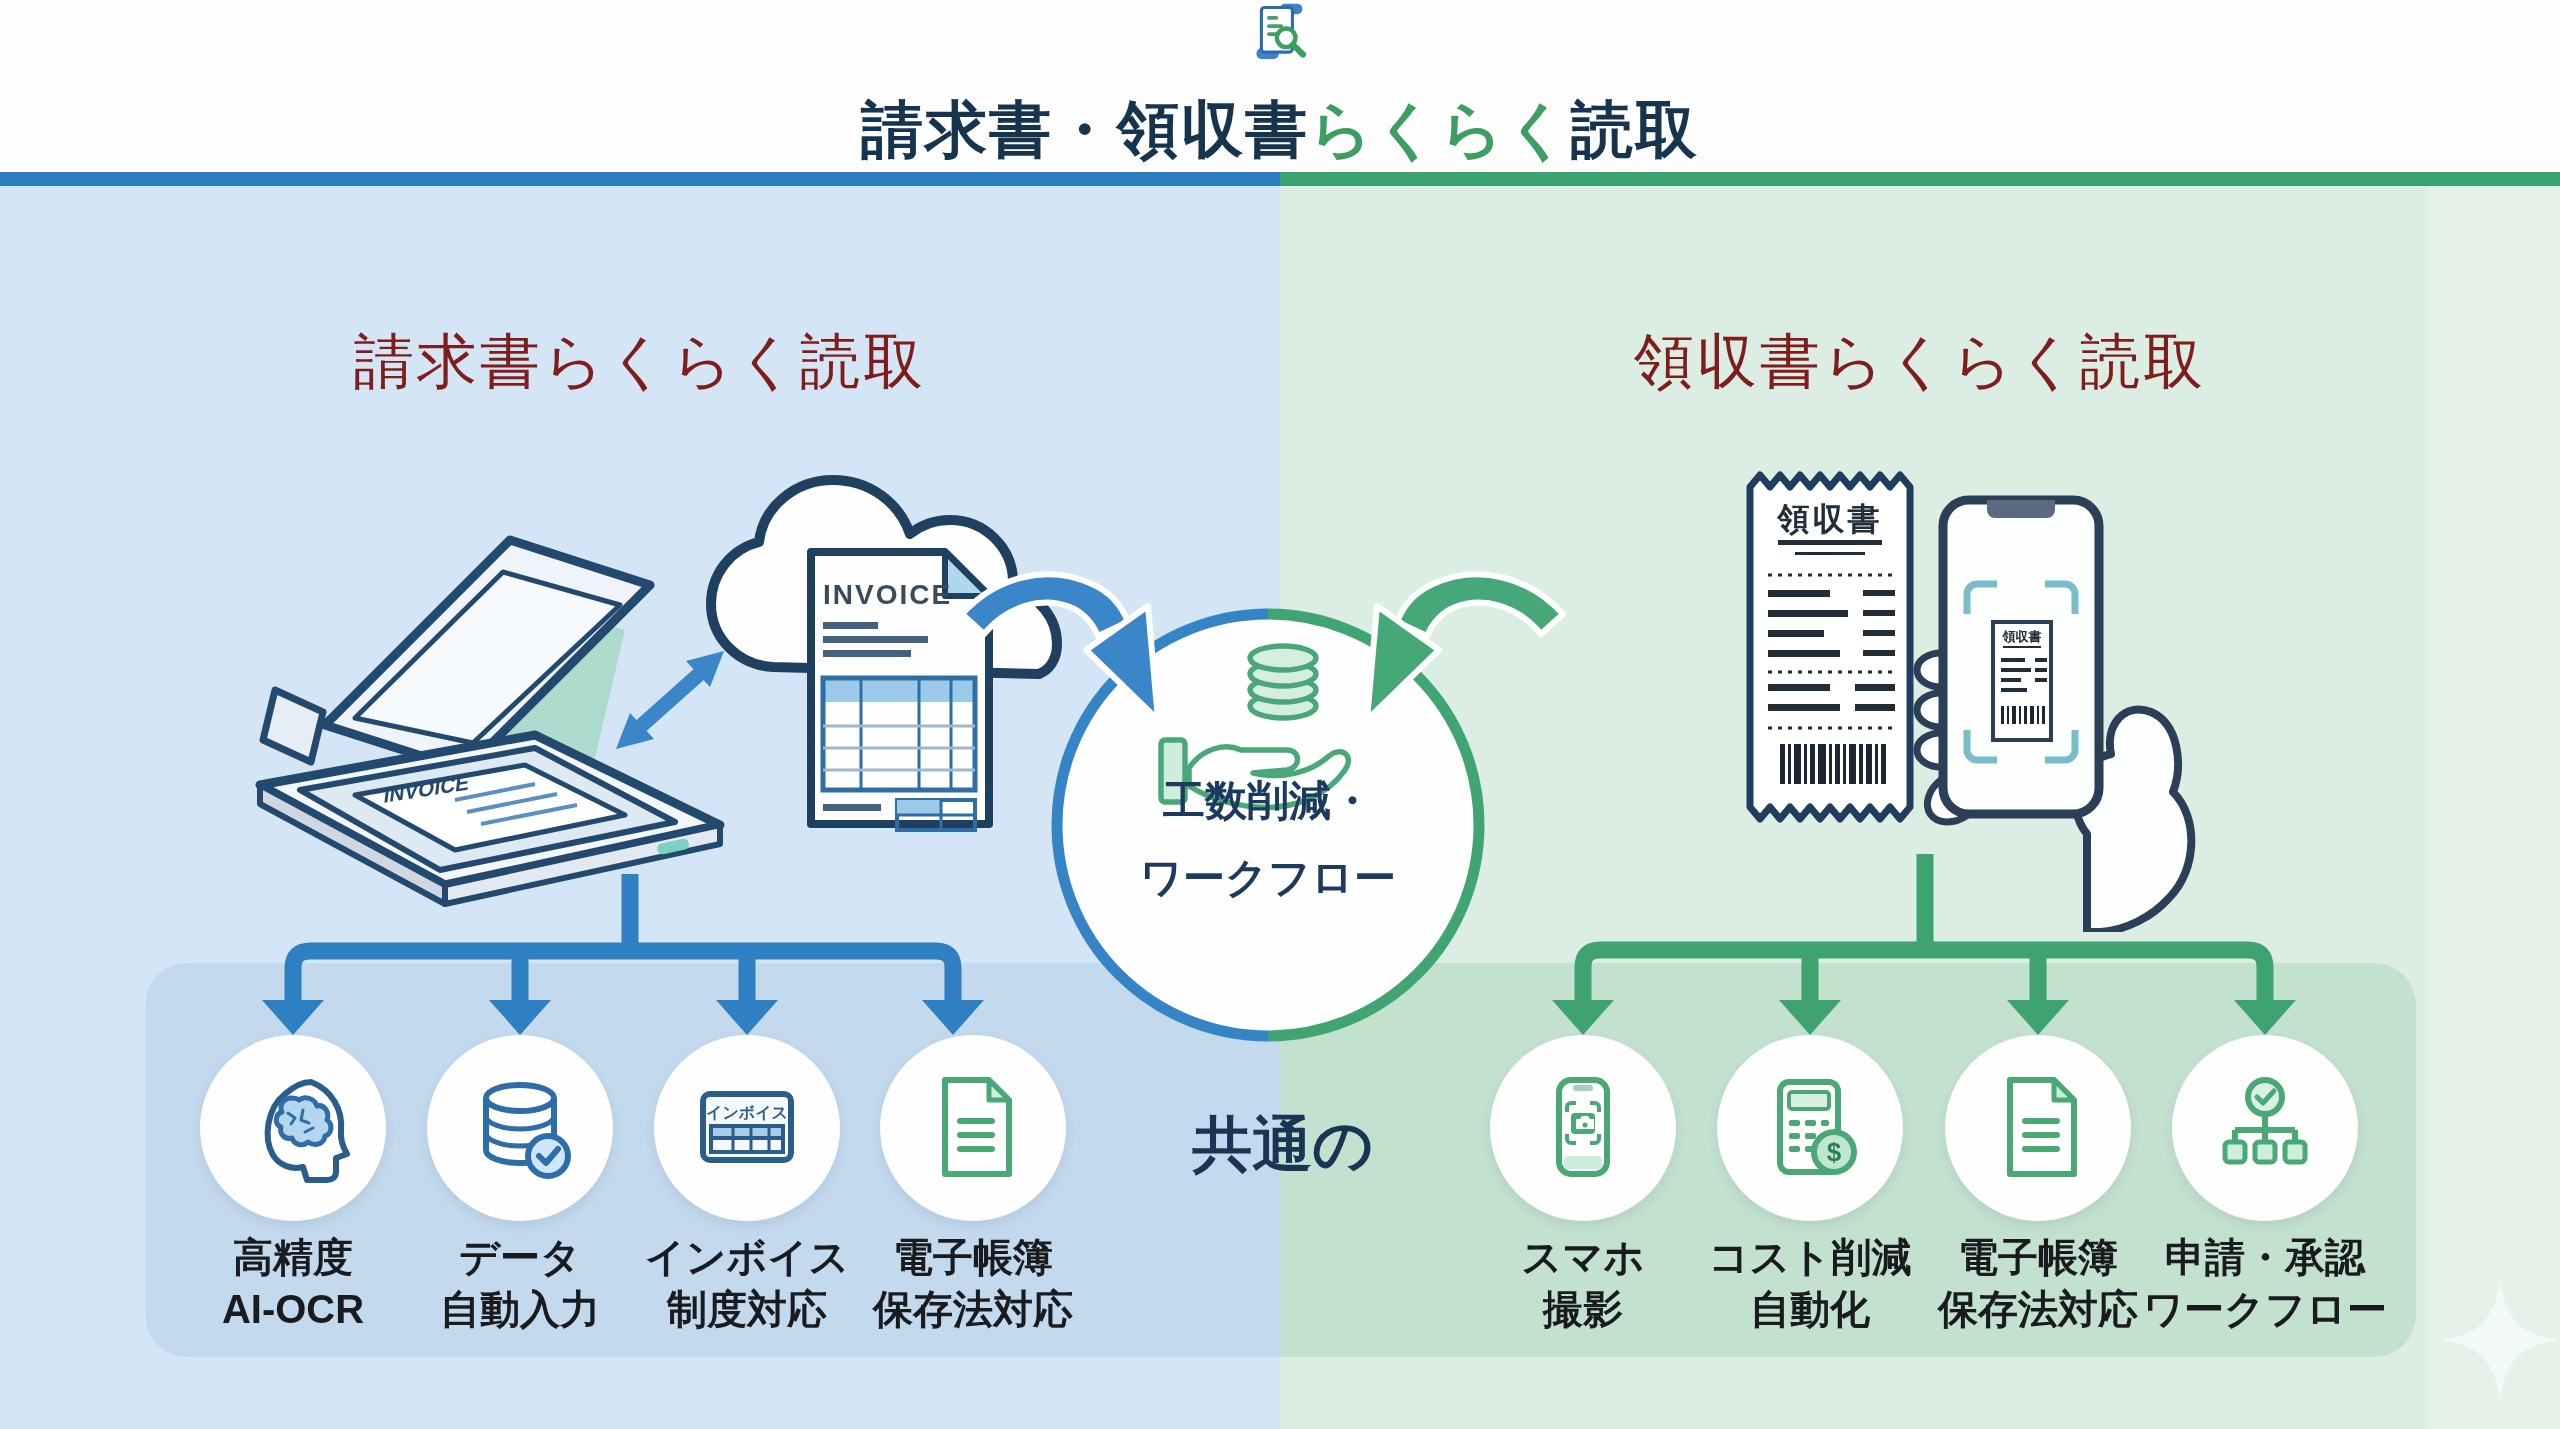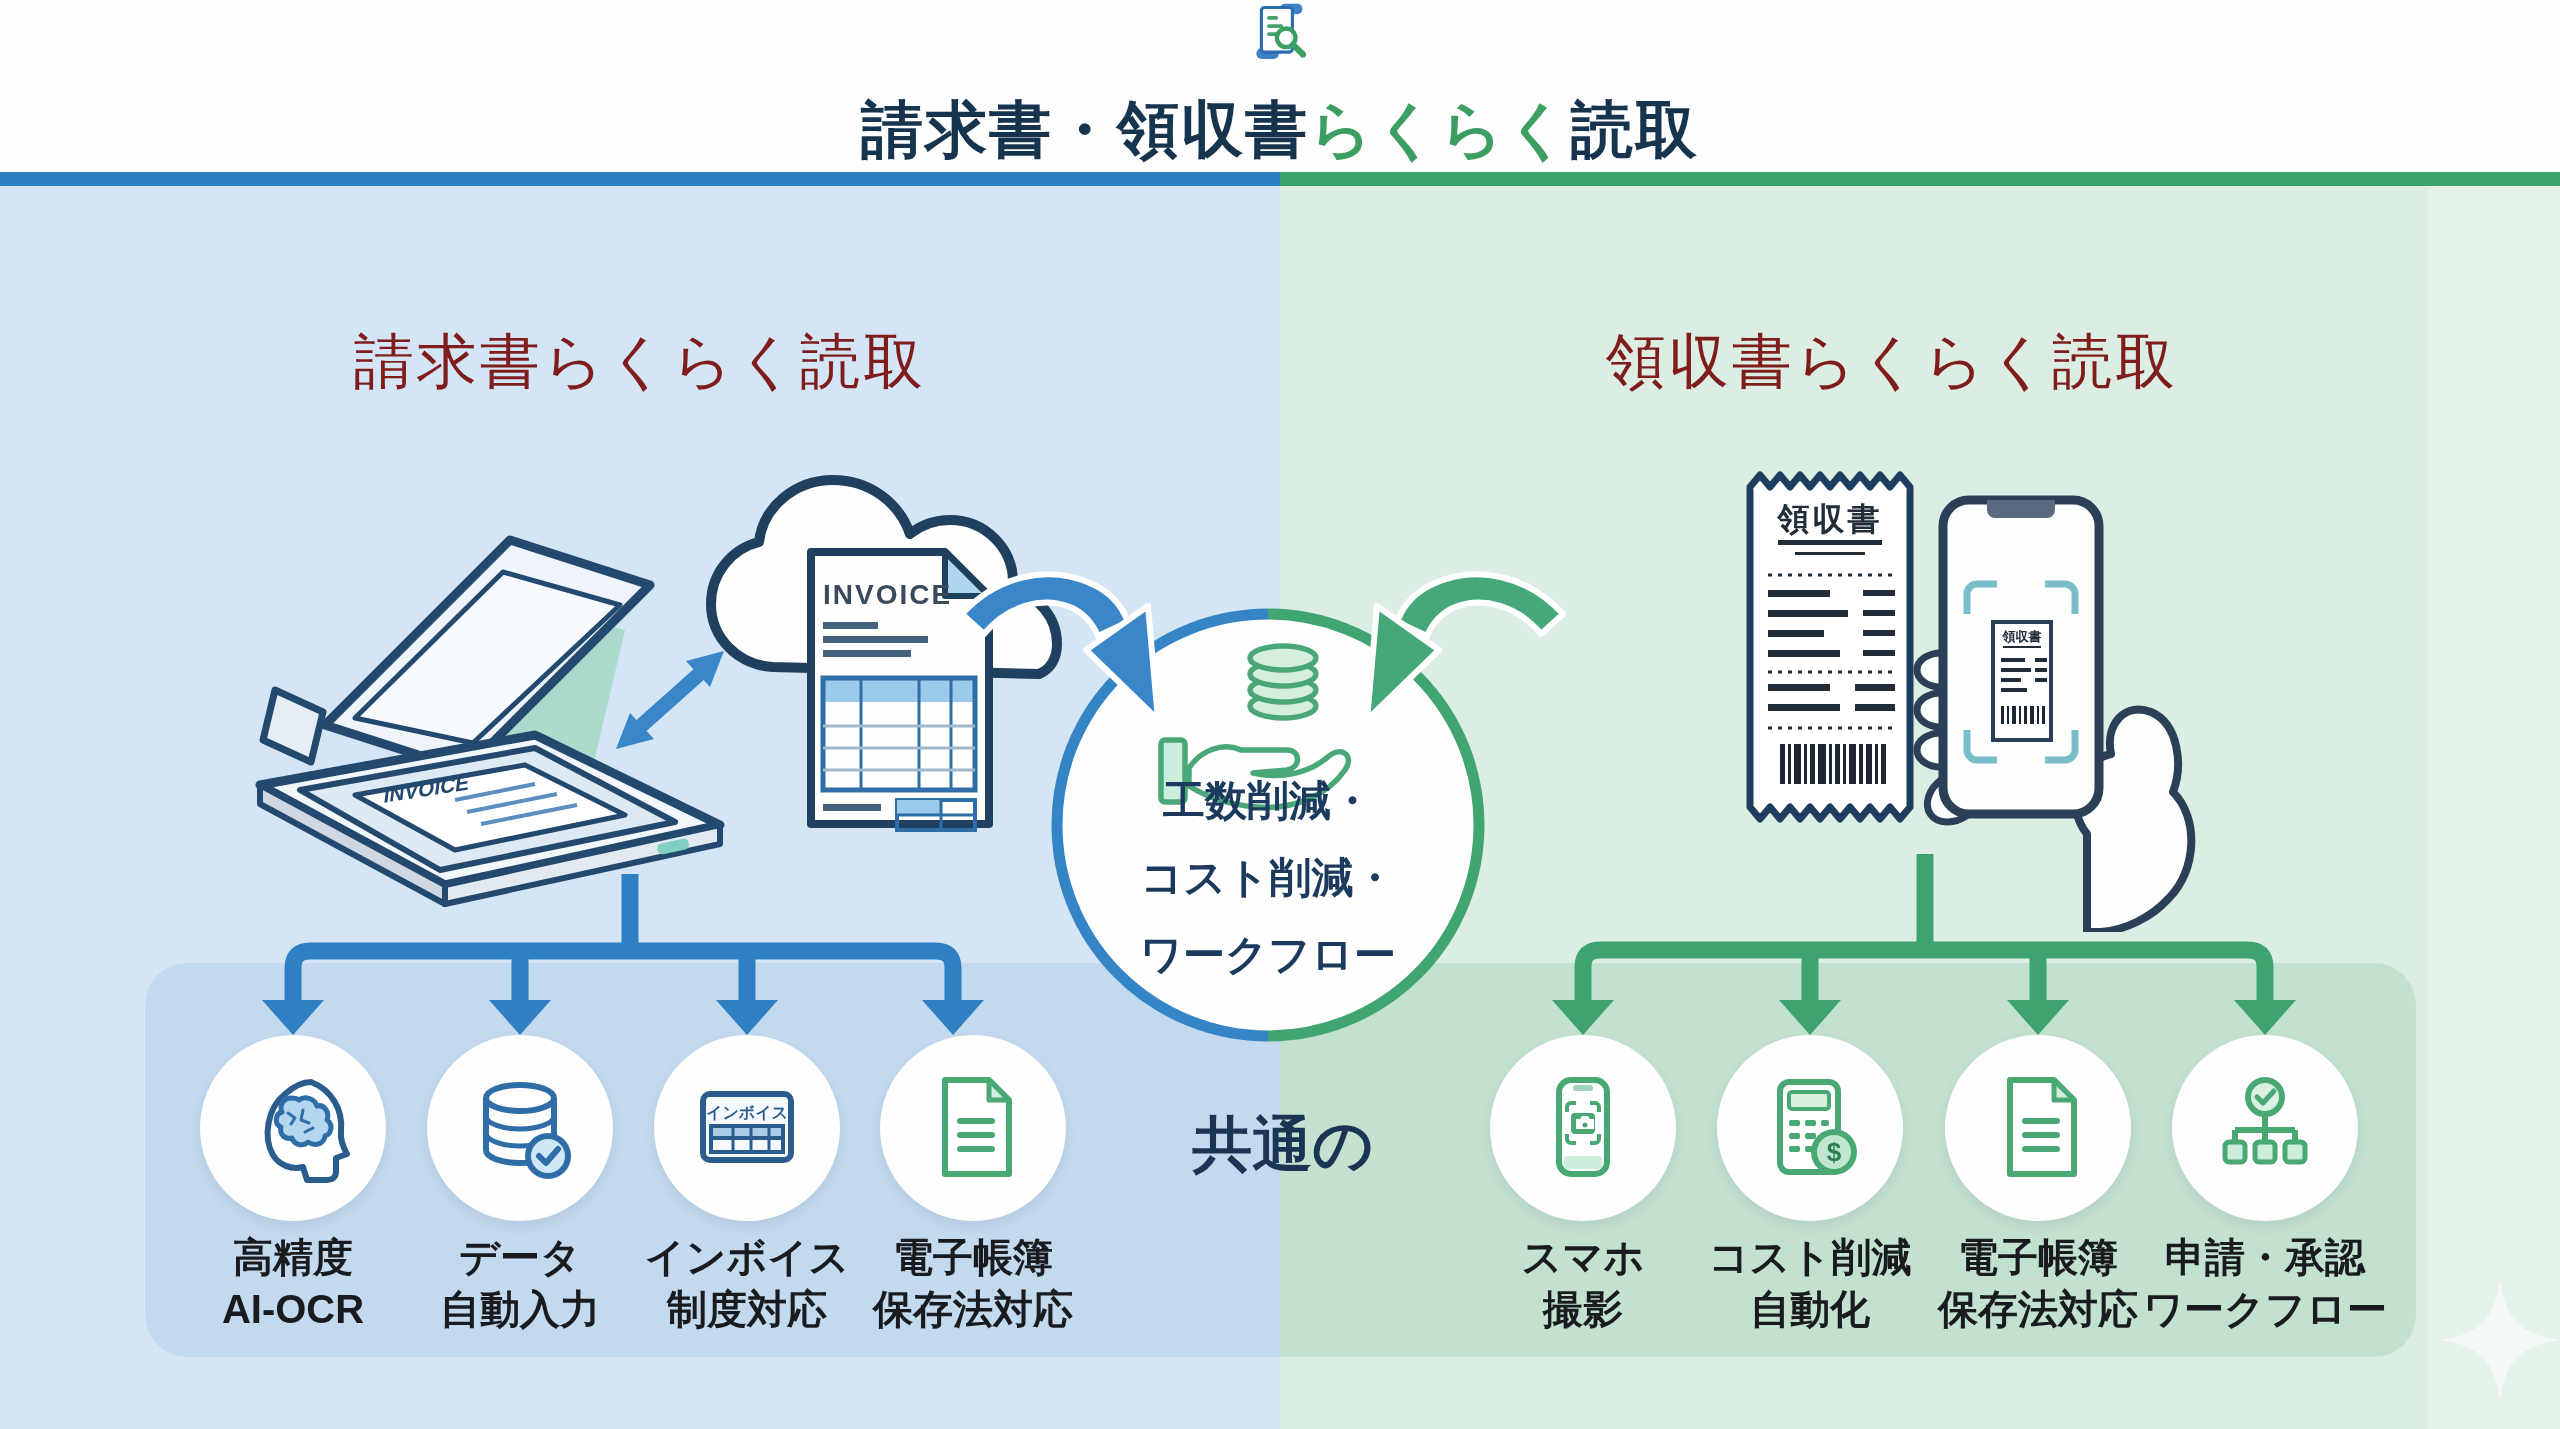--- a/index.html
+++ b/index.html
@@ -25,21 +25,21 @@
   .panel-right{left:1280px;top:186px;width:1280px;height:1243px;background:#dceee3;}
   .right-strip{left:2428px;top:186px;width:132px;height:1243px;background:rgba(255,255,255,.25);}
 
   .band-left{left:145px;top:963px;width:1135px;height:394px;background:#c3d9ee;border-radius:42px 0 0 42px;}
   .band-right{left:1280px;top:963px;width:1136px;height:394px;background:#c3e1cf;border-radius:0 42px 42px 0;}
 
   
   .section-title{top:322px;width:1280px;text-align:center;font-size:60px;font-weight:400;
     letter-spacing:3px;color:#7f1d1d;white-space:nowrap;}
   .section-title.left{left:0;}
-  .section-title.right{left:1236px;padding-left:16px;}
+  .section-title.right{left:1280px;}
 
   
   .circle-text{left:1043px;top:762px;width:450px;text-align:center;
     font-size:42px;font-weight:900;color:#1b3a5e;line-height:77px;white-space:nowrap;}
   .common-text{left:1053px;top:1102px;width:460px;text-align:center;
     font-size:60px;font-weight:900;color:#1c3454;line-height:86px;white-space:nowrap;}
 
   
   .feature{width:260px;text-align:center;}
   .feature .bubble{width:186px;height:186px;border-radius:50%;background:#fefefe;
@@ -241,21 +241,20 @@
     <ellipse cx="240" cy="58" rx="33" ry="12" fill="#d5eedd" stroke="#4aa878" stroke-width="5.5"></ellipse>
     <rect x="118" y="140" width="24" height="62" rx="4" fill="#cdeedd" stroke="#4aa878" stroke-width="5.5"></rect>
     <path d="M146,168 C158,150 180,142 198,150 L244,150 C258,150 258,168 244,170 L210,173
              C240,180 268,172 286,156 C298,146 312,155 302,170 C284,196 250,210 214,207
              C186,205 162,196 146,186 Z" fill="#fdfefe" stroke="#4aa878" stroke-width="5.5" stroke-linejoin="round"></path>
   </g>
 </svg>
 
 <div class="abs circle-text">
   <div>工数削減・</div>
-  <div>コスト削減・</div>
   <div>ワークフロー</div>
 </div>
 
 <svg class="abs" style="left:952px;top:562px" width="215" height="200" viewBox="0 0 215 200">
   <path d="M10,52 C45,14 95,2 140,22 C158,30 170,44 176,60 L146,74 C140,60 130,50 118,45 C90,34 55,44 32,72 Z" fill="#3a86c8" stroke="#ffffff" stroke-width="6" stroke-linejoin="round"></path>
   <polygon points="196,44 134,88 206,158" fill="#3a86c8" stroke="#ffffff" stroke-width="6" stroke-linejoin="round"></polygon>
 </svg>
 <svg class="abs" style="left:1358px;top:562px" width="215" height="200" viewBox="0 0 215 200">
   <path d="M205,52 C170,14 120,2 75,22 C57,30 45,44 39,60 L69,74 C75,60 85,50 97,45 C125,34 160,44 183,72 Z" fill="#46a878" stroke="#ffffff" stroke-width="6" stroke-linejoin="round"></path>
   <polygon points="19,44 81,88 9,158" fill="#46a878" stroke="#ffffff" stroke-width="6" stroke-linejoin="round"></polygon>

